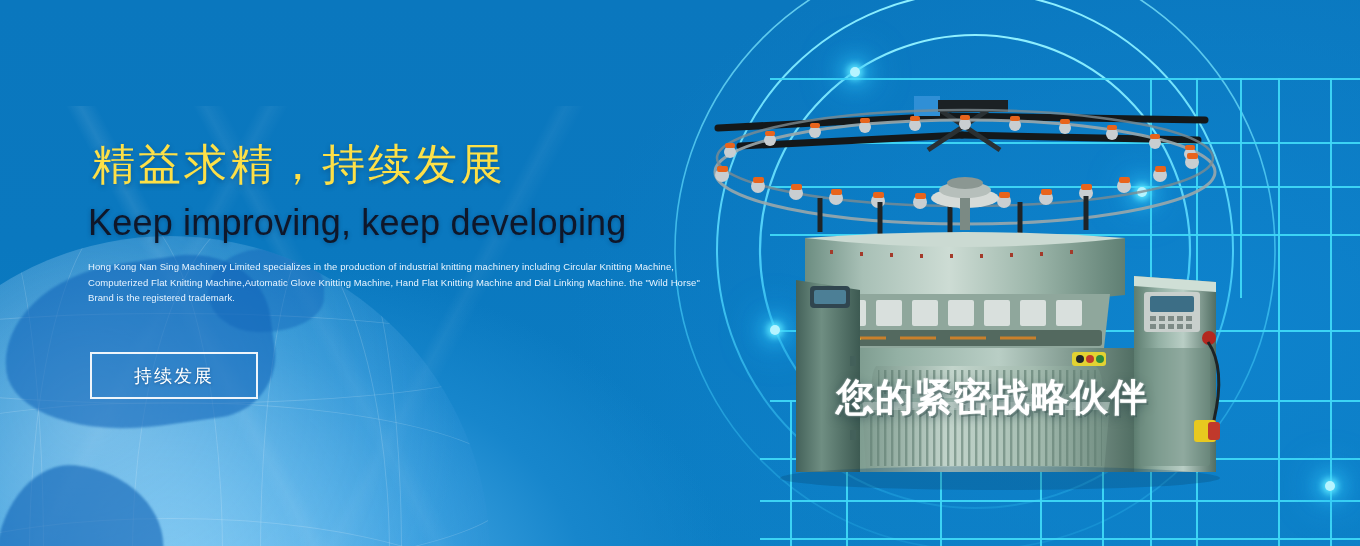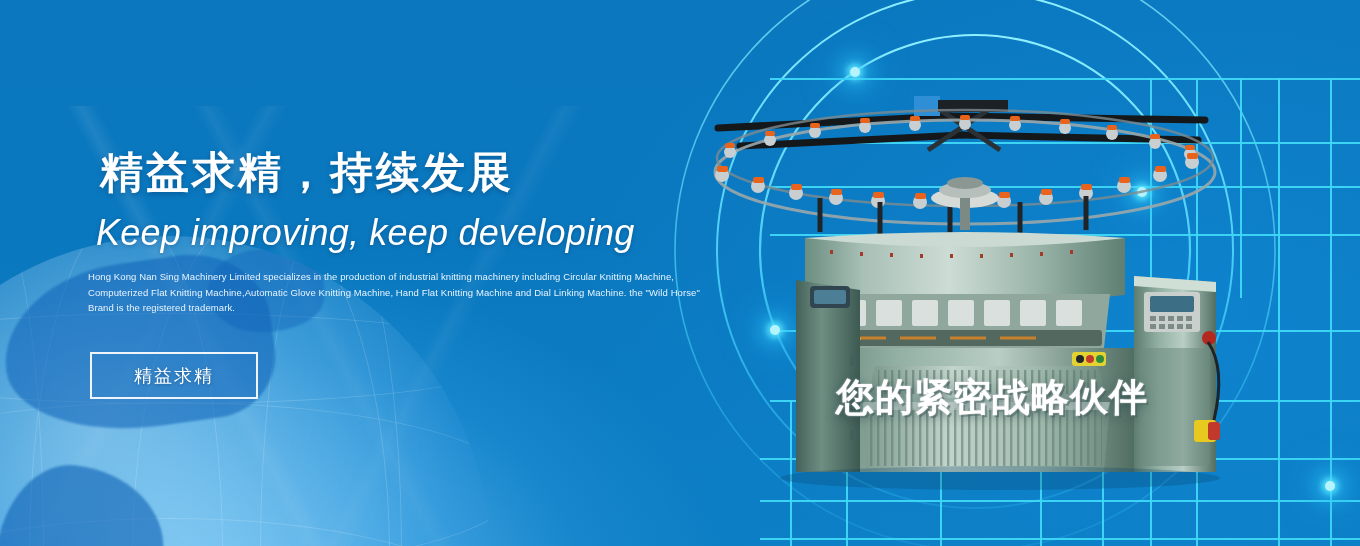--- a/index.html
+++ b/index.html
@@ -145,39 +145,38 @@
   }
 
   
   .copy {
     position: absolute;
     left: 84px;
     top: 132px;
     width: 640px;
   }
   .headline-cn {
-    margin: 16px;
+    margin: 8px;
     font-size: 43px;
     line-height: 1.15;
-    font-weight: 700;
-    color: #ffffff;
+    font-weight: 400;
+    color: #fde047;
     letter-spacing: 3px;
     text-shadow: 0 2px 5px rgba(0,40,80,.35);
     white-space: nowrap;
   }
   .headline-en {
-    margin: 14px 0 0 12px;
+    margin: 14px 0 0 4px;
     font-size: 36px;
     line-height: 1.1;
     font-weight: 400;
-    color: #ffffff;
+    color: #0f172a;
     letter-spacing: .2px;
     text-shadow: 0 1px 4px rgba(0,40,80,.35);
     white-space: nowrap;
-    font-style: italic;
   }
   .desc {
     margin: 16px 11px 0 4px;
     width: 620px;
     font-size: 9.5px;
     line-height: 1.65;
     color: #e7f4ff;
     font-weight: 400;
     letter-spacing: .1px;
   }
@@ -486,15 +485,15 @@
   </svg>
 
   <div class="slogan">您的紧密战略伙伴</div>
 
   <div class="copy">
     <h1 class="headline-cn">精益求精，持续发展</h1>
     <h2 class="headline-en">Keep improving, keep developing</h2>
     <p class="desc">Hong Kong Nan Sing Machinery Limited specializes in the production of industrial knitting machinery including Circular Knitting Machine, Computerized Flat Knitting Machine,Automatic Glove Knitting Machine, Hand Flat Knitting Machine and Dial Linking Machine. the "Wild Horse" Brand is the registered trademark.</p>
   </div>
 
-  <button class="cta">精益求精</button>
+  <button class="cta">持续发展</button>
 
 </div>
 
 </body></html>

